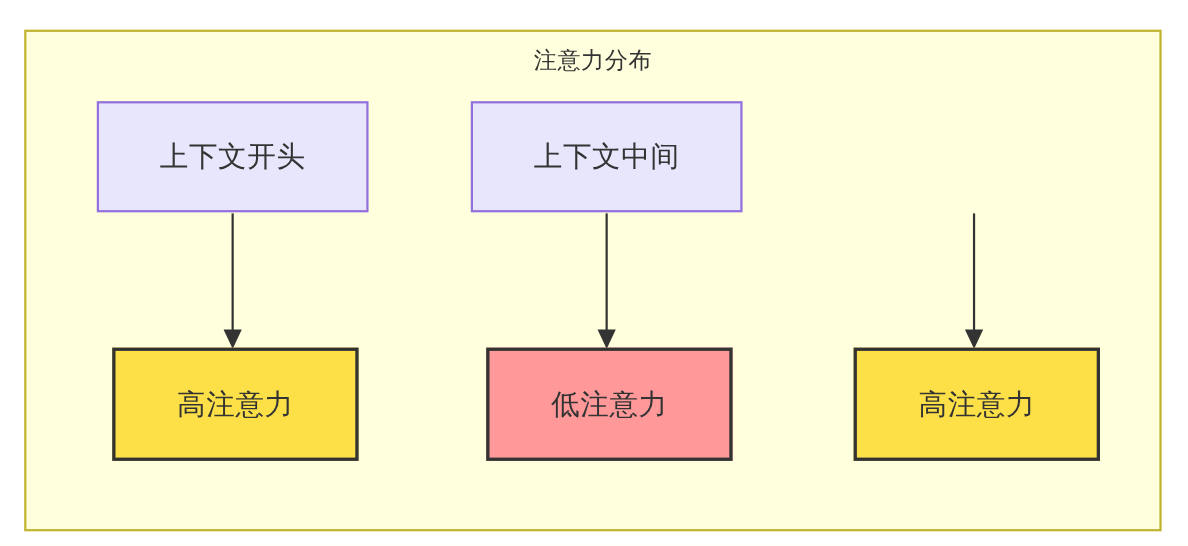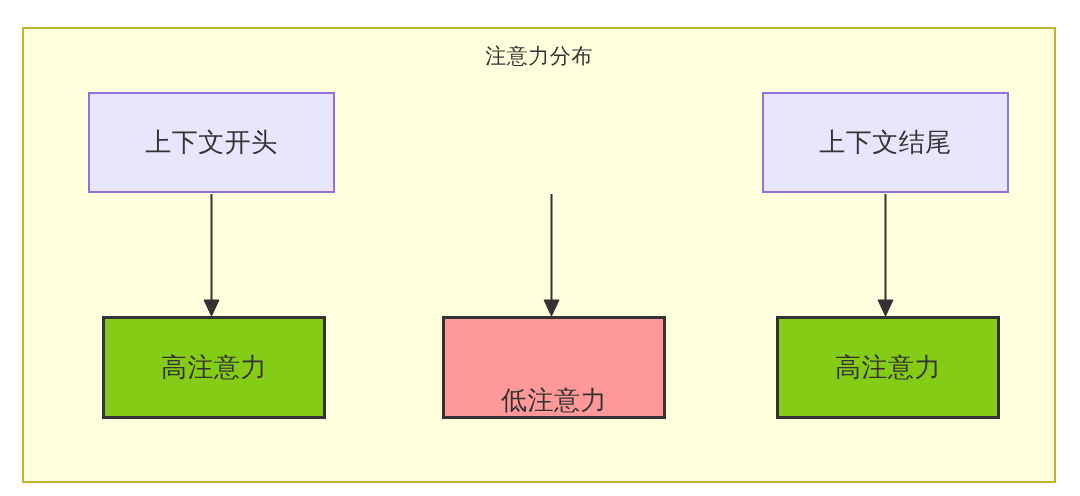--- a/index.html
+++ b/index.html
@@ -72,26 +72,25 @@
     border: 2px solid #9370db;
   }
 
   .node-outcome {
     width: 224px;
     height: 103px;
     border: 3px solid #333333;
   }
 
   .fill-high {
-    background: #84cc16;
+    background: #fde047;
   }
 
   .fill-low {
     background: #ff9999;
-    align-items: flex-end;
   }
 
   
   #node-ctx-start   { left: 88px;  top: 92px; }
   #node-ctx-middle  { left: 428px; top: 92px; }
   #node-ctx-end     { left: 762px; top: 92px; }
 
   #node-out-start   { left: 102px; top: 316px; }
   #node-out-middle  { left: 442px; top: 316px; }
   #node-out-end     { left: 776px; top: 316px; }
@@ -132,24 +131,24 @@
         <line x1="885.5" y1="194" x2="885.5" y2="306" stroke-width="2"></line>
         <polygon points="885.5,316 878,300 893,300" stroke-width="1"></polygon>
       </g>
     </g>
   </svg>
 
   <div id="node-ctx-start" class="node node-context">
     <span class="node-label">上下文开头</span>
   </div>
 
+  <div id="node-ctx-middle" class="node node-context">
+    <span class="node-label">上下文中间</span>
+  </div>
 
-  <div id="node-ctx-end" class="node node-context">
-    <span class="node-label">上下文结尾</span>
-  </div>
 
   <div id="node-out-start" class="node node-outcome fill-high">
     <span class="node-label">高注意力</span>
   </div>
 
   <div id="node-out-middle" class="node node-outcome fill-low">
     <span class="node-label">低注意力</span>
   </div>
 
   <div id="node-out-end" class="node node-outcome fill-high">

